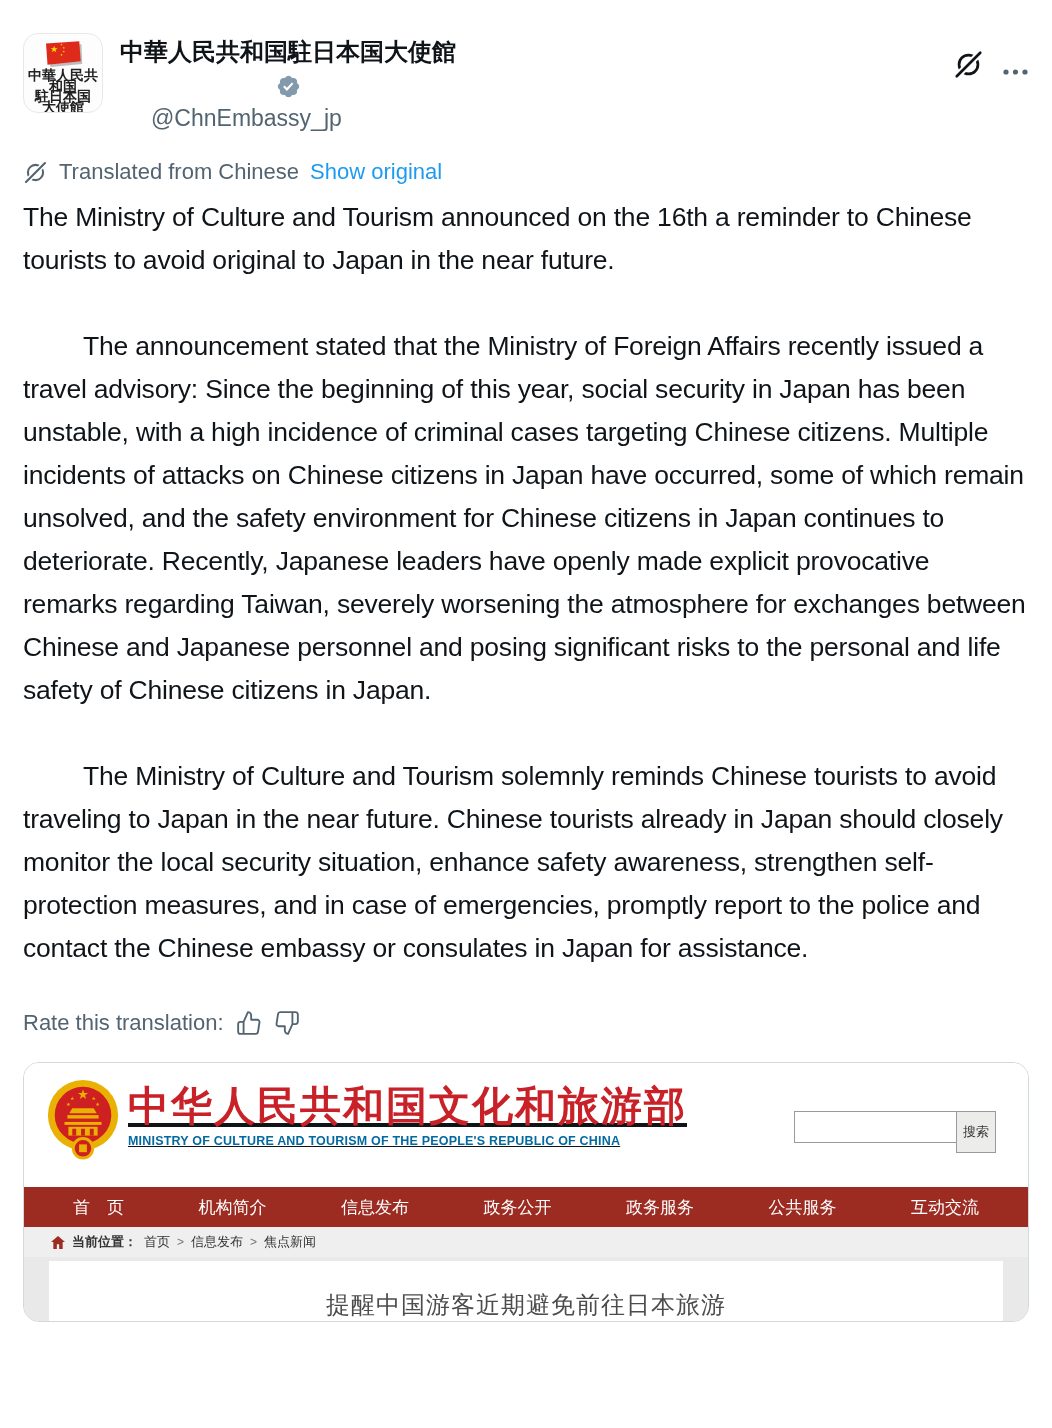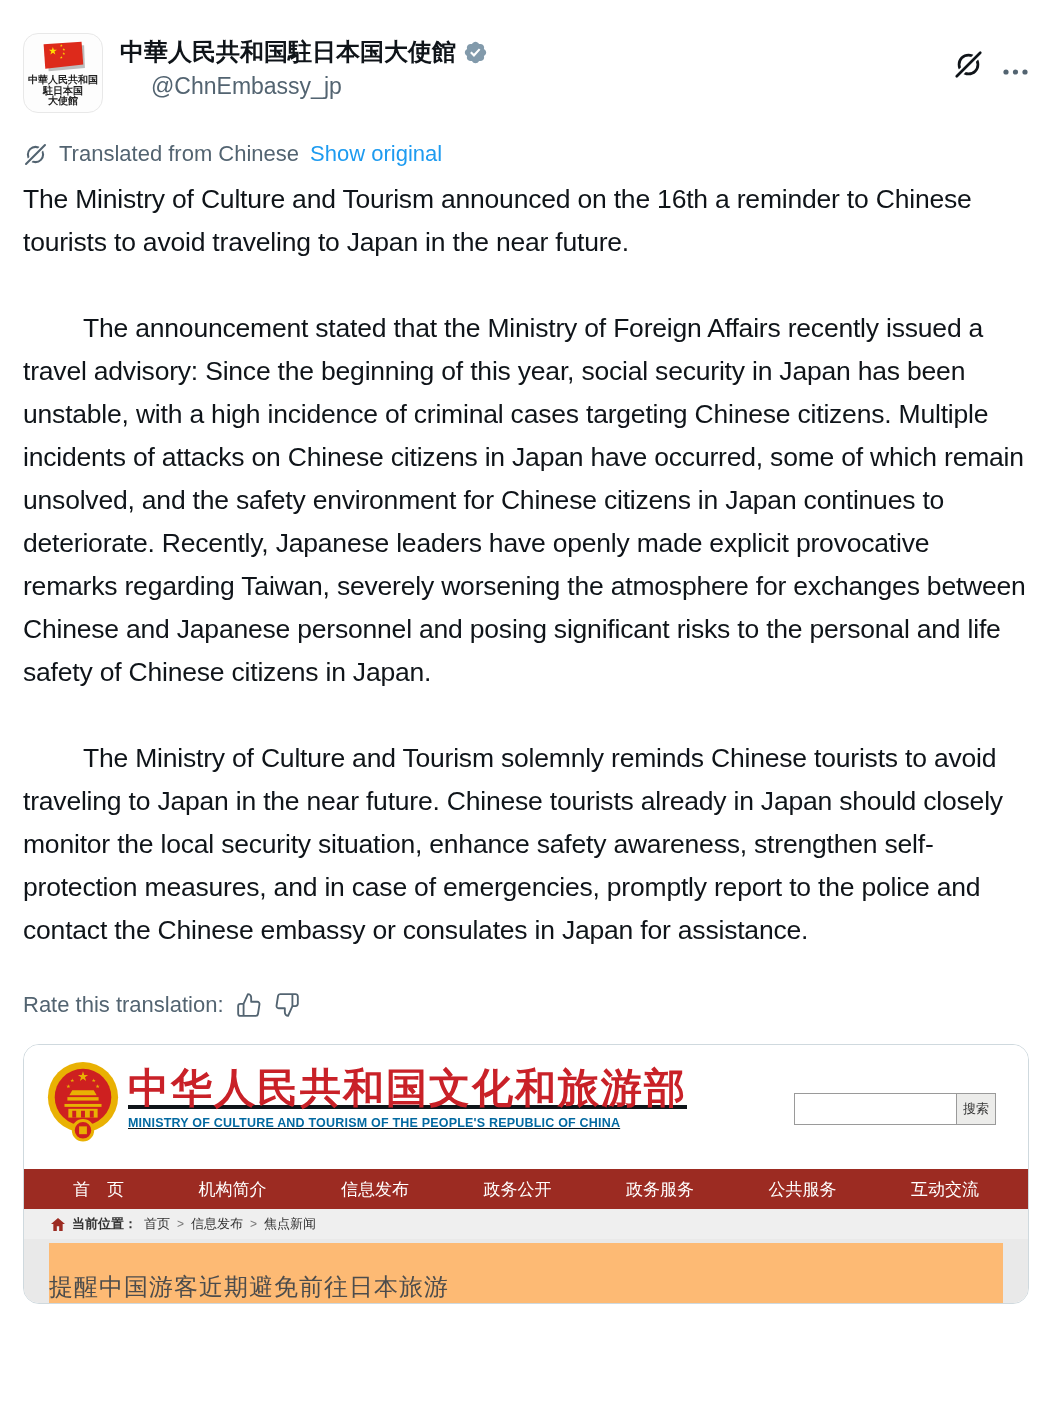--- a/index.html
+++ b/index.html
@@ -6,24 +6,24 @@
   html, body { width: 1052px; height: 1428px; overflow: hidden; background: #fff; }
   body { font-family: "Liberation Sans", "DejaVu Sans", sans-serif; color: #0f1419; }
   .page { padding: 0 23px; }
 
   
   .tw-header { display: flex; align-items: flex-start; margin-top: 33px; }
   .avatar { width: 80px; height: 80px; border-radius: 15px; border: 1px solid #e8e8e8;
             background: #fdfdfd; display: flex; flex-direction: column; align-items: center;
             overflow: hidden; flex: 0 0 auto; cursor: pointer; }
   .avatar svg { margin-top: 5px; }
-  .avatar-caption { text-align: center; font-size: 10px; line-height: 10.5px; font-weight: 600;
+  .avatar-caption { text-align: center; font-size: 14px; line-height: 10.5px; font-weight: 600;
                     color: #222; letter-spacing: 0; }
   .names { margin-left: 17px; padding-top: 4px; min-width: 0; }
-  .name-row { display: flex; align-items: center; gap: 7px; }
+  .name-row { display: flex; align-items: center; gap: 7px; flex-direction: column; }
   .display-name { font-size: 24px; font-weight: 700; color: #0f1419; line-height: 30px; }
   .badge { width: 25px; height: 25px; flex: 0 0 auto; }
   .handle { font-size: 23px; color: #536471; margin-top: 6px; line-height: 26px; margin-left: 31px; }
   .actions { margin-left: auto; display: flex; align-items: center; gap: 18px; padding-top: 16px; }
   .grok-btn { color: #0f1419; cursor: pointer; background: none; border: none; }
   .more-btn { cursor: pointer; background: none; border: none; padding-top: 10px; }
 
   
   .trans-row { display: flex; align-items: center; gap: 11px; margin-top: 28px; }
   .trans-grok { color: #536471; }
@@ -45,35 +45,35 @@
   .card { margin-top: 26px; border: 1px solid #cfd9de; border-radius: 16px; overflow: hidden;
           height: 260px; background: #fff; cursor: pointer; }
   .site-header { position: relative; height: 124px; background: #fff; }
   .emblem { position: absolute; left: 20px; top: 15px; }
   .site-titles { margin-left: 104px; padding-top: 20px; text-decoration: underline; }
   .site-title { font-size: 41px; font-weight: 700; color: #c92128; letter-spacing: 2px; line-height: 46px; }
   .site-subtitle { font-size: 12.5px; font-weight: 700; color: #0369a1; margin-top: 5px; letter-spacing: 0.2px; }
   .site-search { position: absolute; right: 32px; top: 48px; display: flex; }
   .search-input { width: 162px; height: 32px; border: 1px solid #9a9a9a; border-right: none;
                   background: #fff; font-size: 14px; padding: 0 6px; outline: none; }
-  .search-btn { width: 40px; height: 32px; border: 1px solid #9a9a9a; background: #ececea;
+  .search-btn { width: 40px; height: 42px; border: 1px solid #9a9a9a; background: #ececea;
                 font-size: 13px; color: #333; font-family: inherit; }
 
   .site-nav { height: 40px; background: #9c2b22; display: flex; align-items: center;
               justify-content: space-between; padding: 0 49px 0 49px; }
   .nav-item { color: #fff; font-size: 17px; white-space: nowrap; }
 
   .crumb-bar { height: 30px; background: #efefef; display: flex; align-items: center;
                padding-left: 27px; gap: 7px; font-size: 13px; color: #333; }
   .crumb-label { font-weight: 700; }
   .crumb-sep { color: #777; font-size: 12px; }
   .crumb-item { color: #333; }
 
   .site-content { height: 66px; background: #e9e9e9; padding: 4px 25px 0 25px; }
-  .article-box { background: #fdba74; height: 100%; text-align: left; padding-top: 28px; }
+  .article-box { background: #ffffff; height: 100%; text-align: center; padding-top: 28px; }
   .article-title { font-size: 24px; color: #4c4c4c; font-weight: 400; letter-spacing: 1px; }
 </style>
 </head>
 <body>
 
 <div class="page">
 
   <div class="tw-header">
     <div class="avatar">
       <svg width="54" height="36" viewBox="0 0 64 42">
@@ -127,21 +127,21 @@
     <svg class="trans-grok" width="25" height="25" viewBox="0 0 24 24">
       <circle cx="12" cy="12" r="7.3" fill="none" stroke="currentColor" stroke-width="2"></circle>
       <line x1="2.9" y1="21.1" x2="21.1" y2="2.9" stroke="#ffffff" stroke-width="5"></line>
       <line x1="2.9" y1="21.1" x2="21.1" y2="2.9" stroke="currentColor" stroke-width="2" stroke-linecap="round"></line>
     </svg>
     <span class="trans-label">Translated from Chinese</span>
     <a class="trans-link">Show original</a>
   </div>
 
   <div class="tweet-body">
-    <p>The Ministry of Culture and Tourism announced on the 16th a reminder to Chinese tourists to avoid traveling to Japan in the near future.</p>
+    <p>The Ministry of Culture and Tourism announced on the 16th a reminder to Chinese tourists to avoid original to Japan in the near future.</p>
     <p class="indent">The announcement stated that the Ministry of Foreign Affairs recently issued a travel advisory: Since the beginning of this year, social security in Japan has been unstable, with a high incidence of criminal cases targeting Chinese citizens. Multiple incidents of attacks on Chinese citizens in Japan have occurred, some of which remain unsolved, and the safety environment for Chinese citizens in Japan continues to deteriorate. Recently, Japanese leaders have openly made explicit provocative remarks regarding Taiwan, severely worsening the atmosphere for exchanges between Chinese and Japanese personnel and posing significant risks to the personal and life safety of Chinese citizens in Japan.</p>
     <p class="indent">The Ministry of Culture and Tourism solemnly reminds Chinese tourists to avoid traveling to Japan in the near future. Chinese tourists already in Japan should closely monitor the local security situation, enhance safety awareness, strengthen self-protection measures, and in case of emergencies, promptly report to the police and contact the Chinese embassy or consulates in Japan for assistance.</p>
   </div>
 
   <div class="rate-row">
     <span class="rate-label">Rate this translation:</span>
     <button class="thumb-btn">
       <svg width="26" height="26" viewBox="0 0 24 24" fill="none" stroke="currentColor" stroke-width="1.7" stroke-linecap="round" stroke-linejoin="round">
         <path d="M14 9V5a3 3 0 0 0-3-3l-4 9v11h11.28a2 2 0 0 0 2-1.7l1.38-9a2 2 0 0 0-2-2.3zM7 22H4a2 2 0 0 1-2-2v-7a2 2 0 0 1 2-2h3"></path>
       </svg>

